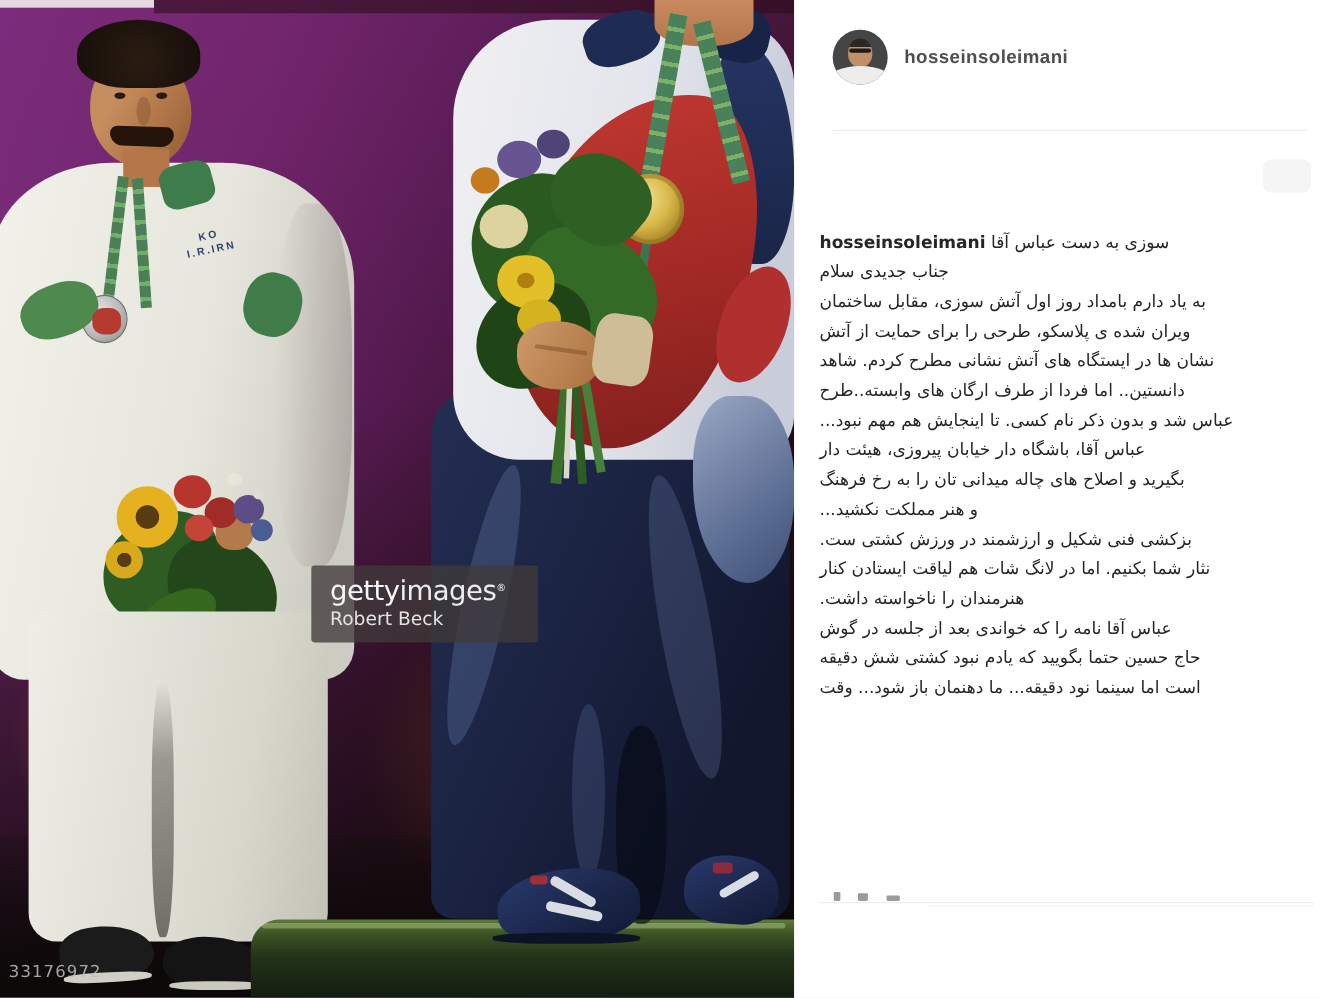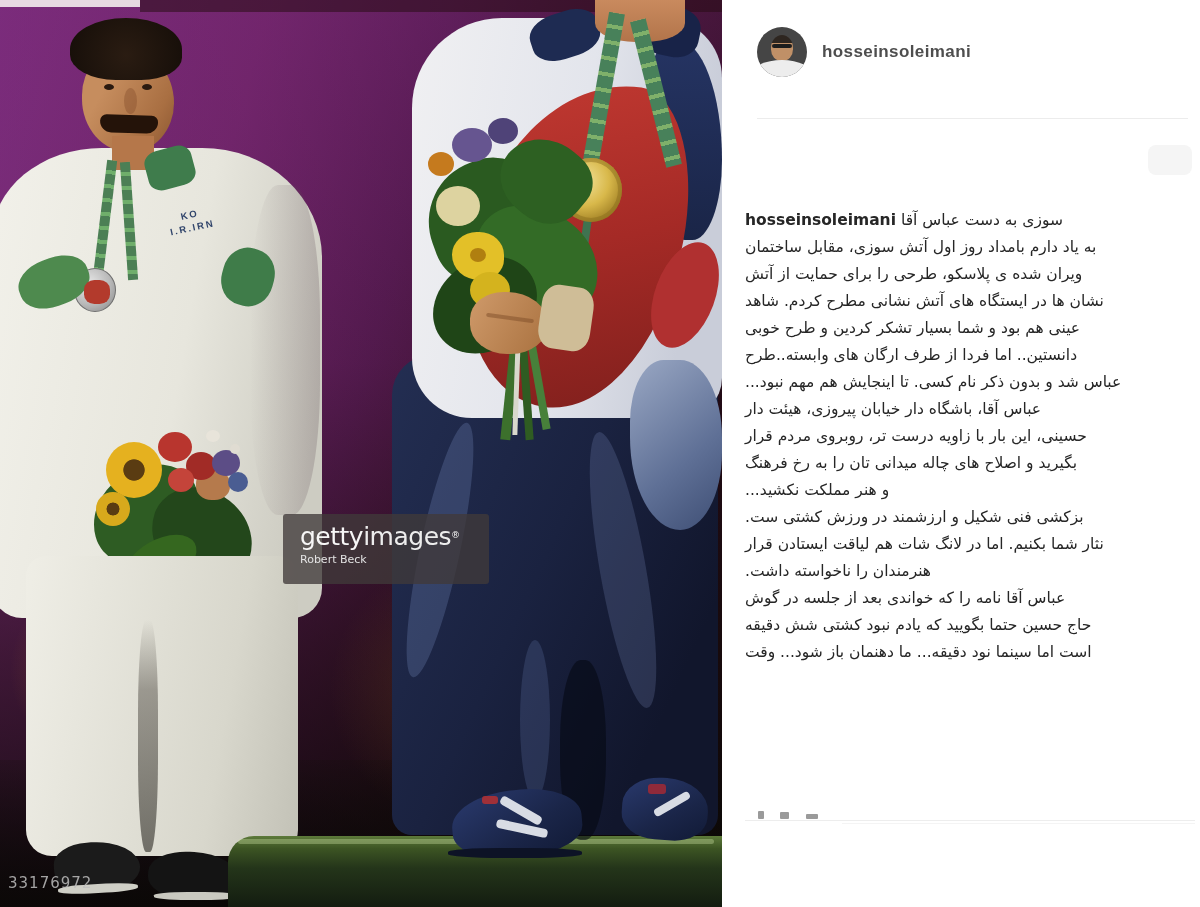--- a/index.html
+++ b/index.html
@@ -10,21 +10,21 @@
   
   .photo{position:absolute;left:0;top:0;width:722px;height:907px;overflow:hidden;background:#3a1030;}
 
   .getty-box{position:absolute;left:283px;top:514px;width:206px;height:70px;
              background:rgba(64,58,58,0.78);border-radius:3px;z-index:50;
              padding:10px 0 0 17px;box-sizing:border-box;}
   .getty-brand{color:#f7f7f7;font-size:25px;line-height:26px;font-family:"DejaVu Sans",sans-serif;letter-spacing:-0.5px;}
   .getty-brand .bold{font-weight:normal;}
   .getty-brand .light{font-weight:normal;opacity:.95;}
   .getty-brand .reg{font-size:9px;vertical-align:top;position:relative;top:-2px;}
-  .getty-credit{color:#e3e3e3;font-size:11px;margin-top:3px;font-family:"DejaVu Sans",sans-serif;}
+  .getty-credit{color:#e3e3e3;font-size:17px;margin-top:3px;font-family:"DejaVu Sans",sans-serif;}
   .asset-id{position:absolute;left:8px;top:874px;color:rgba(190,190,190,0.85);
             font-size:15px;letter-spacing:1px;z-index:50;font-family:"DejaVu Sans",sans-serif;}
 
   .jacket-text{position:absolute;left:152px;top:208px;width:78px;transform:rotate(-12deg);
                color:#31456b;font-size:9.5px;font-weight:bold;letter-spacing:2px;
                line-height:13px;text-align:center;z-index:6;}
 
   
   .panel{position:absolute;left:722px;top:0;width:478px;height:907px;background:#fff;}
   .avatar{position:absolute;left:35px;top:27px;width:50px;height:50px;border-radius:50%;
@@ -166,32 +166,31 @@
       <div class="face"></div>
       <div class="glasses"></div>
       <div class="shirt"></div>
     </div>
     <div class="username">hosseinsoleimani</div>
     <div class="divider"></div>
     <div class="artifact"></div>
 
     <div class="caption" dir="ltr">
       <div class="cap-line"><span class="cap-user">hosseinsoleimani</span> <span>سوزی به دست عباس آقا</span></div>
+      <div class="cap-line">جناب جدیدی سلام</div>
       <div class="cap-line">به یاد دارم بامداد روز اول آتش سوزی، مقابل ساختمان</div>
       <div class="cap-line">ویران شده ی پلاسکو، طرحی را برای حمایت از آتش</div>
       <div class="cap-line">نشان ها در ایستگاه های آتش نشانی مطرح کردم. شاهد</div>
-      <div class="cap-line">عینی هم بود و شما بسیار تشکر کردین و طرح خوبی</div>
       <div class="cap-line">دانستین.. اما فردا از طرف ارگان های وابسته..طرح</div>
       <div class="cap-line">عباس شد و بدون ذکر نام کسی. تا اینجایش هم مهم نبود...‏</div>
       <div class="cap-line">عباس آقا، باشگاه دار خیابان پیروزی، هیئت دار</div>
-      <div class="cap-line">حسینی، این بار با زاویه درست تر، روبروی مردم قرار</div>
       <div class="cap-line">بگیرید و اصلاح های چاله میدانی تان را به رخ فرهنگ</div>
       <div class="cap-line">...و هنر مملکت نکشید</div>
       <div class="cap-line">.بزکشی فنی شکیل و ارزشمند در ورزش کشتی ست</div>
-      <div class="cap-line">نثار شما بکنیم. اما در لانگ شات هم لیاقت ایستادن قرار</div>
+      <div class="cap-line">نثار شما بکنیم. اما در لانگ شات هم لیاقت ایستادن کنار</div>
       <div class="cap-line">.هنرمندان را ناخواسته داشت</div>
       <div class="cap-line">عباس آقا نامه را که خواندی بعد از جلسه در گوش</div>
       <div class="cap-line">حاج حسین حتما بگویید که یادم نبود کشتی شش دقیقه</div>
       <div class="cap-line">است اما سینما نود دقیقه... ما دهنمان باز شود... وقت</div>
     </div>
 
     <div class="frag" style="left:36px;top:811px;width:6px;height:8px;"></div>
     <div class="frag" style="left:58px;top:812px;width:9px;height:7px;"></div>
     <div class="frag" style="left:84px;top:814px;width:12px;height:5px;"></div>
     <div class="fade-line"></div>

